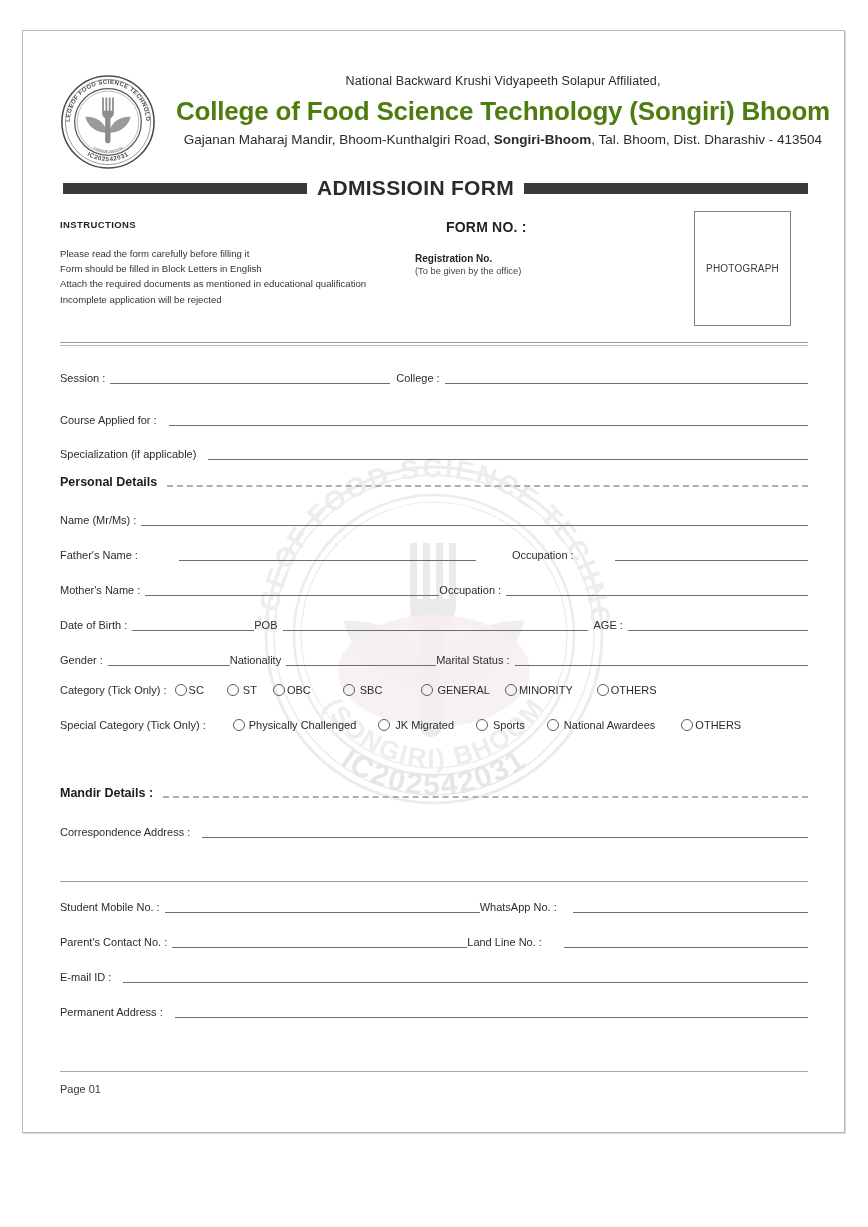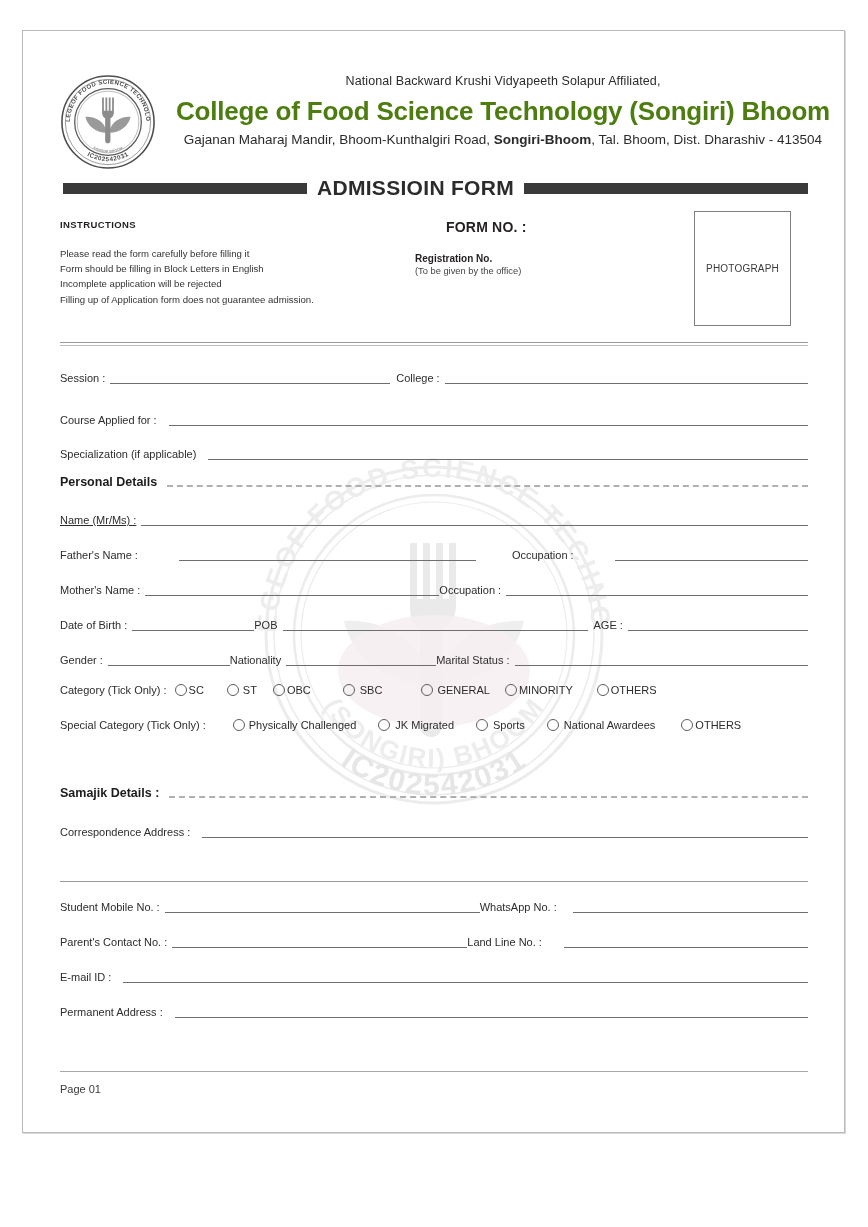--- a/index.html
+++ b/index.html
@@ -157,23 +157,23 @@
 
       <div class="titlebar">
         <div class="tbar left"></div>
         <div class="ttext">ADMISSIOIN FORM</div>
         <div class="tbar right"></div>
       </div>
 
       <div class="instr-head">INSTRUCTIONS</div>
       <div class="instr-list">
         <div>Please read the form carefully before filling it</div>
-        <div>Form should be filling in Block Letters in English</div>
+        <div>Form should be filled in Block Letters in English</div>
+        <div>Attach the required documents as mentioned in educational qualification</div>
         <div>Incomplete application will be rejected</div>
-        <div>Filling up of Application form does not guarantee admission.</div>
       </div>
 
       <div class="formno">FORM NO. :</div>
       <div class="regno">Registration No.</div>
       <div class="regsub">(To be given by the office)</div>
 
       <div class="photobox">
         <span>PHOTOGRAPH</span>
       </div>
 
@@ -195,21 +195,21 @@
       <div class="row" style="top:412px;">
         <span class="lbl">Specialization (if applicable)</span>
         <span class="line" style="margin-left:12px;"></span>
       </div>
 
       <div class="sect" style="top:444px;">
         <span>Personal Details</span>
         <span class="dotline"></span>
       </div>
 
-      <div class="row" style="top:478px;text-decoration:underline;">
+      <div class="row" style="top:478px;">
         <span class="lbl">Name (Mr/Ms) :</span>
         <span class="line"></span>
       </div>
 
       <div class="row" style="top:513px;gap:36px;">
         <span class="lbl">Father's Name :</span>
         <span class="line" style="flex:0 0 297px;"></span>
         <span class="lbl">Occupation :</span>
         <span class="line"></span>
       </div>
@@ -290,21 +290,21 @@
           <span class="circ"></span>
           <span class="ckname" style="margin-left:5px;">National Awardees</span>
         </span>
         <span class="ckopt" style="margin-left:26px;">
           <span class="circ"></span>
           <span class="ckname">OTHERS</span>
         </span>
       </div>
 
       <div class="sect" style="top:755px;">
-        <span>Samajik Details :</span>
+        <span>Mandir Details :</span>
         <span class="dotline"></span>
       </div>
 
       <div class="row" style="top:790px;">
         <span class="lbl">Correspondence Address :</span>
         <span class="line" style="margin-left:12px;"></span>
       </div>
       <div class="row" style="top:834px;">
         <span class="line" style="margin-left:0;border-bottom:1px solid #9b9b9b;"></span>
       </div>

